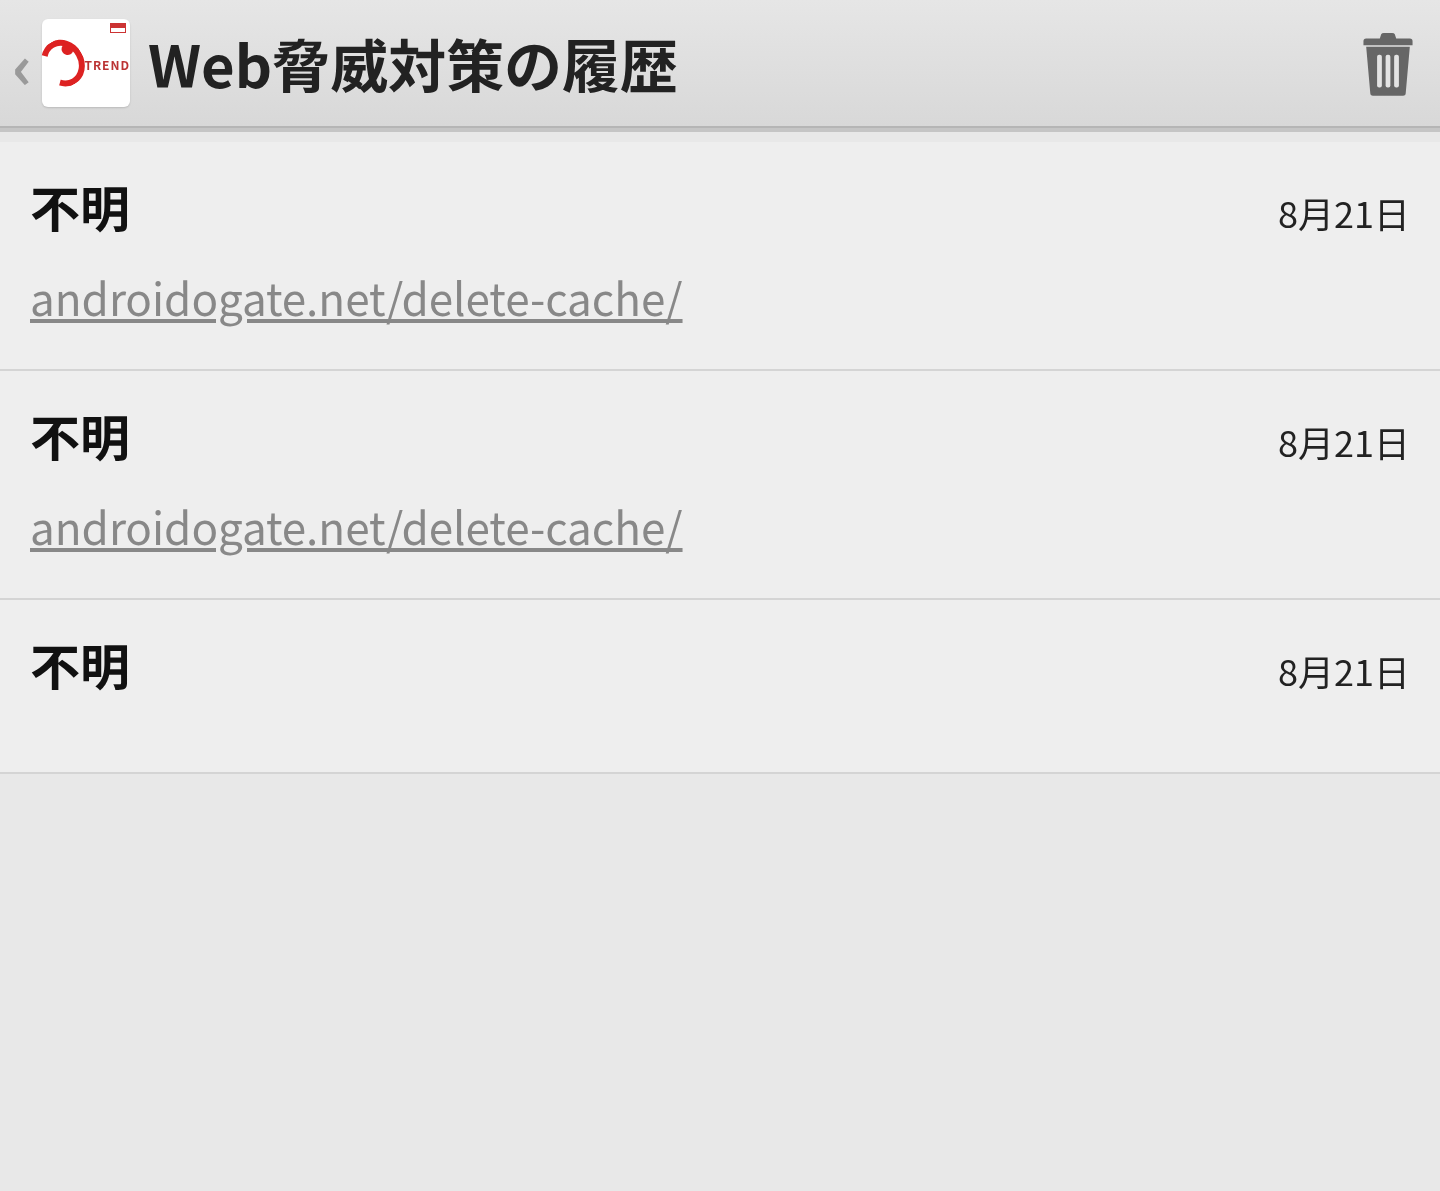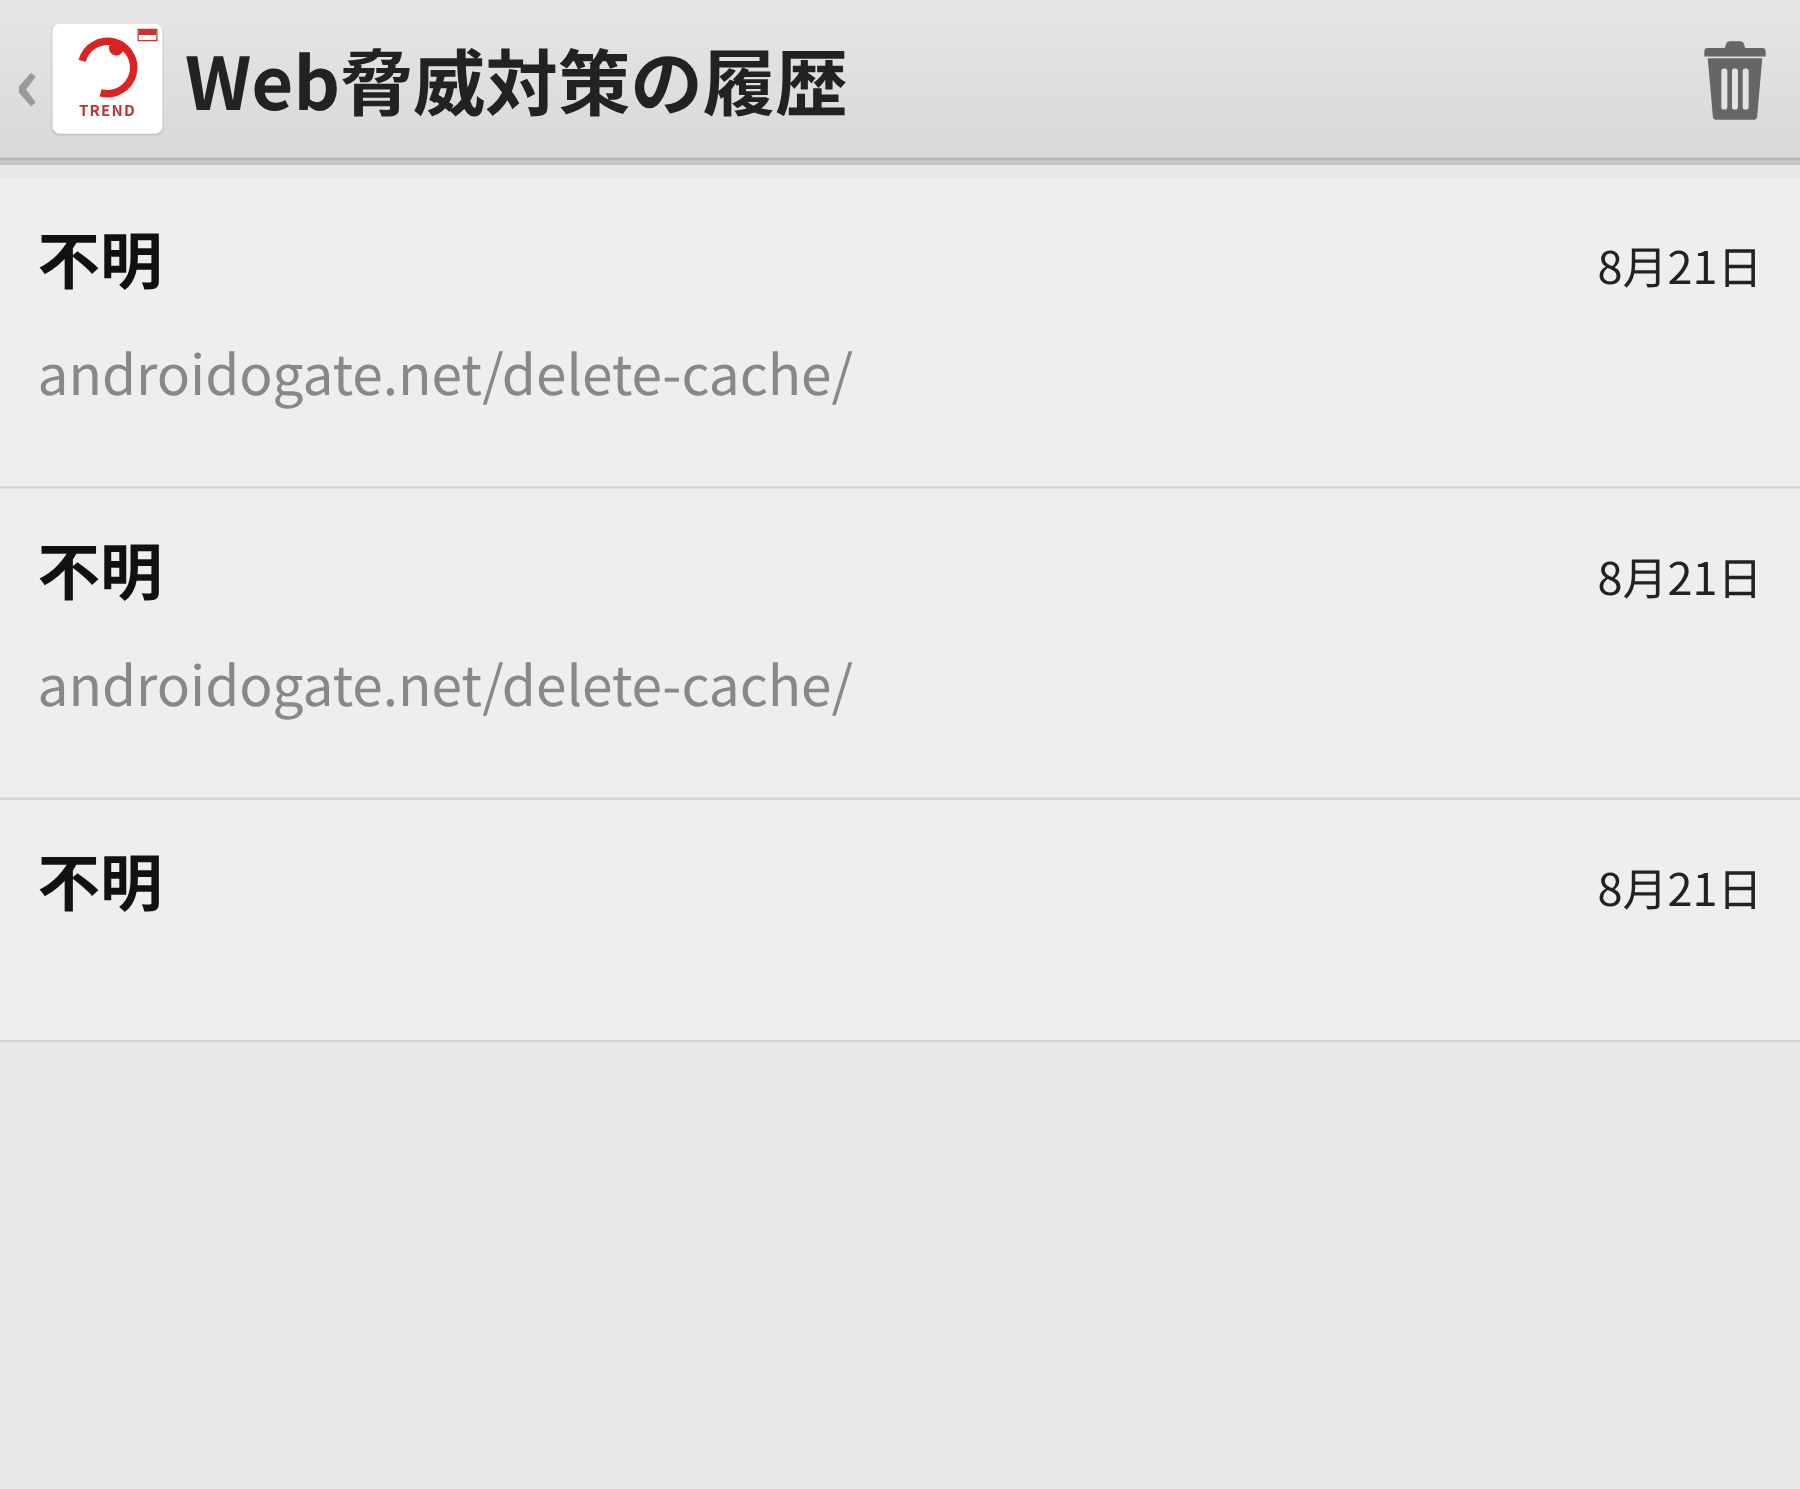--- a/index.html
+++ b/index.html
@@ -40,21 +40,21 @@
       -webkit-text-stroke: 2px #9a9a9a;
       user-select: none;
     }
 
     .app-icon {
       width: 88px;
       height: 88px;
       background: #fff;
       border-radius: 6px;
       display: flex;
-      flex-direction: column;
+      flex-direction: row;
       align-items: center;
       justify-content: center;
       position: relative;
       box-shadow: 0 1px 2px rgba(0,0,0,0.15);
     }
     .app-icon-swirl{
       width:48px; height:48px; border-radius:50%;
       border:6px solid #d22;
       border-left-color: transparent;
       transform: rotate(-30deg);
@@ -98,21 +98,21 @@
       display: flex;
       align-items: center;
       justify-content: center;
     }
     .trash-svg { width: 60px; height: 66px; }
 
     .list { }
     .row {
       background: #eee;
       border-bottom: 2px solid #d4d4d4;
-      padding: 28px 30px 64px 30px;
+      padding: 28px 30px 44px 30px;
     }
     .row:first-child{ margin-top: 14px; }
 
     .row-head {
       display: flex;
       justify-content: space-between;
       align-items: baseline;
       margin-bottom: 28px;
     }
     .row-title {
@@ -124,20 +124,21 @@
       font-size: 36px;
       font-weight: 400;
       color: #222;
     }
     .row-url {
       font-size: 44px;
       color: #888;
       line-height: 1.25;
       word-break: break-all;
       overflow-wrap: anywhere;
+      text-decoration: underline;
     }
   </style>
 </head>
 <body>
 
 <div class="header">
   <div class="back-btn">
     <span>‹</span>
   </div>
   <div class="app-icon">

